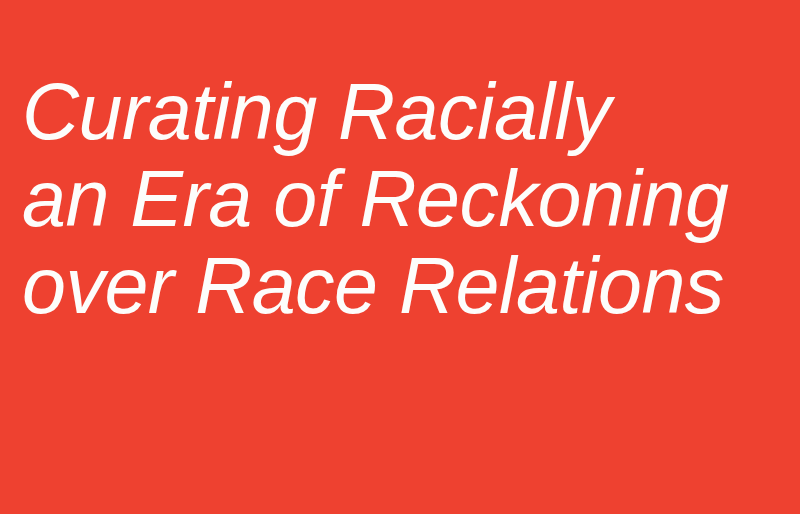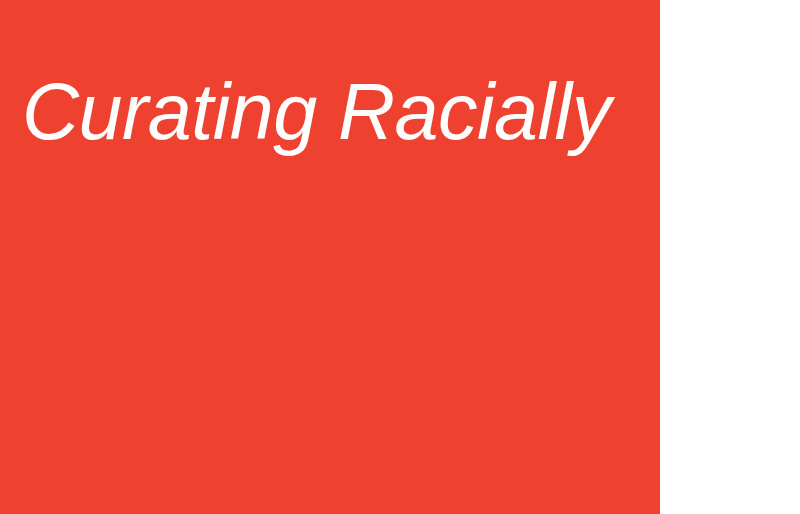--- a/index.html
+++ b/index.html
@@ -9,21 +9,21 @@
 
   body {
     width: 800px;
     height: 514px;
     overflow: hidden;
     font-family: "Liberation Sans", sans-serif;
   }
 
   .poster {
     position: relative;
-    width: 660px;
+    width: 800px;
     height: 514px;
     background: #ee4130;
     box-sizing: border-box;
     overflow: hidden;
   }
 
   .title-block {
     position: absolute;
     left: 22px;
     top: 68px;
@@ -41,14 +41,16 @@
     color: #fdfdfb;
     white-space: nowrap;
   }
 </style>
 </head>
 <body>
 
 <div class="poster">
   <div class="title-block">
     <span class="title-line">Curating Racially</span>
+    <span class="title-line">an Era of Reckoning</span>
+    <span class="title-line">over Race Relations</span>
   </div>
 </div>
 
 </body></html>

